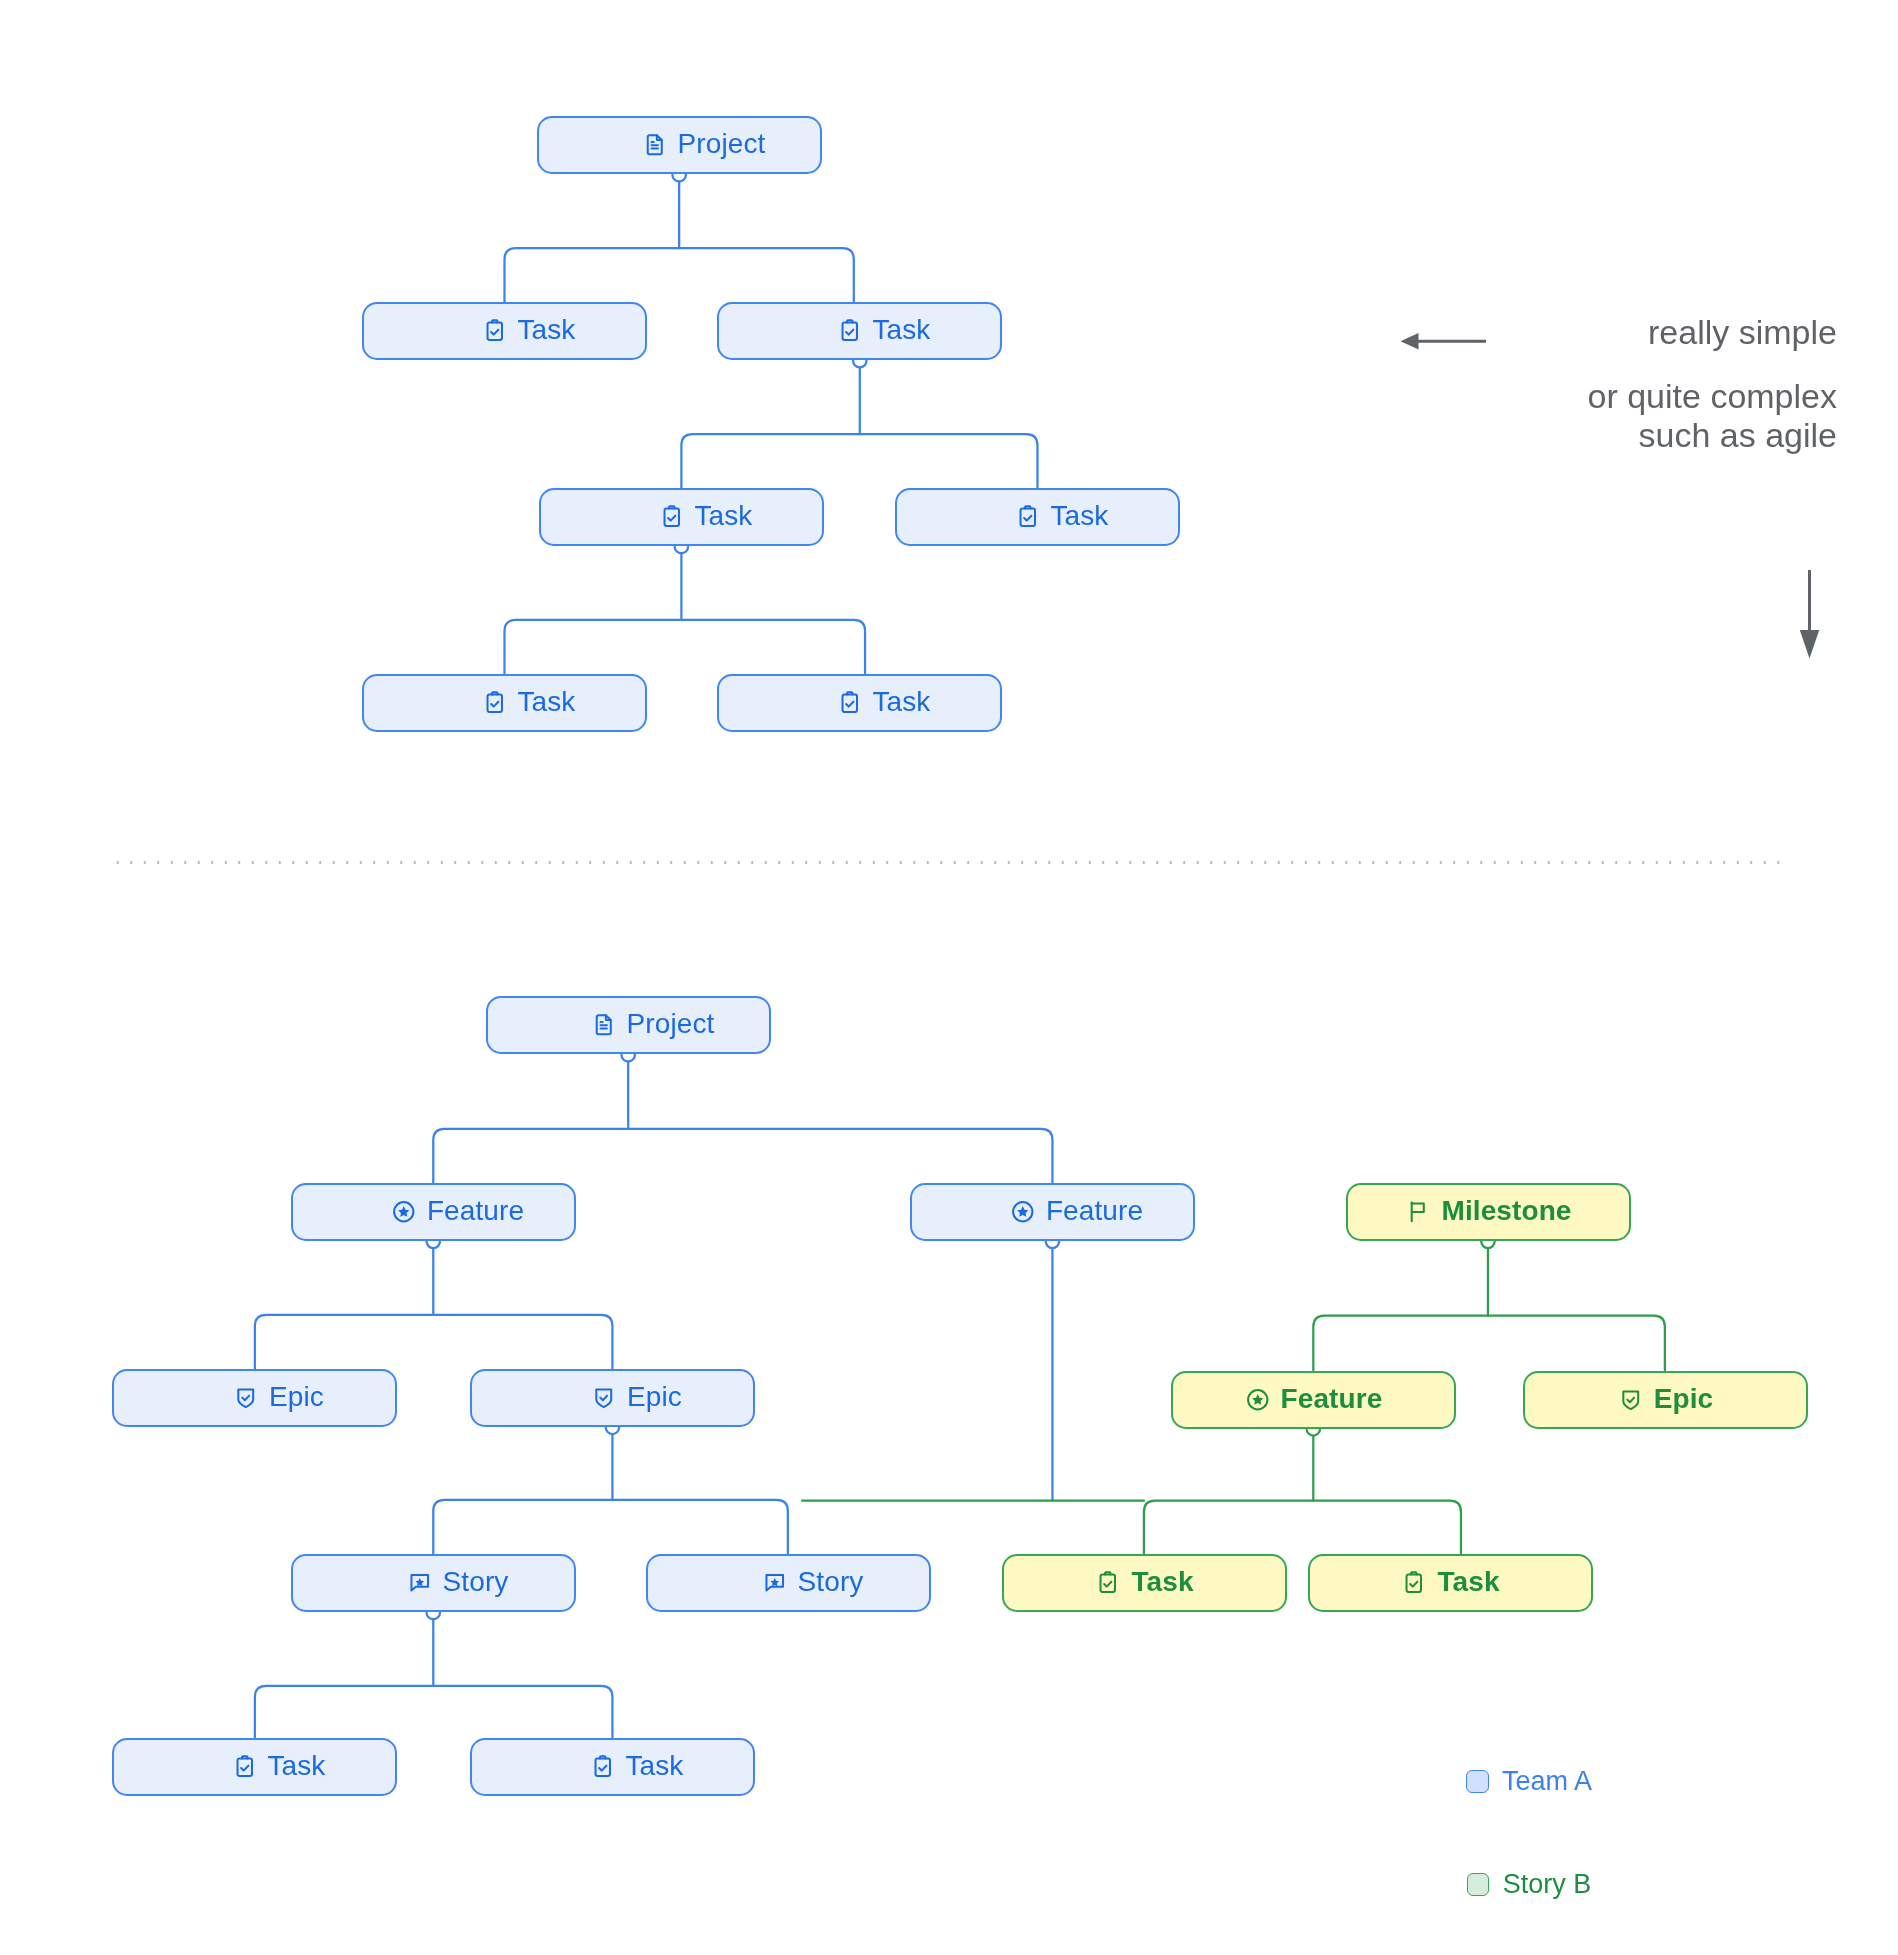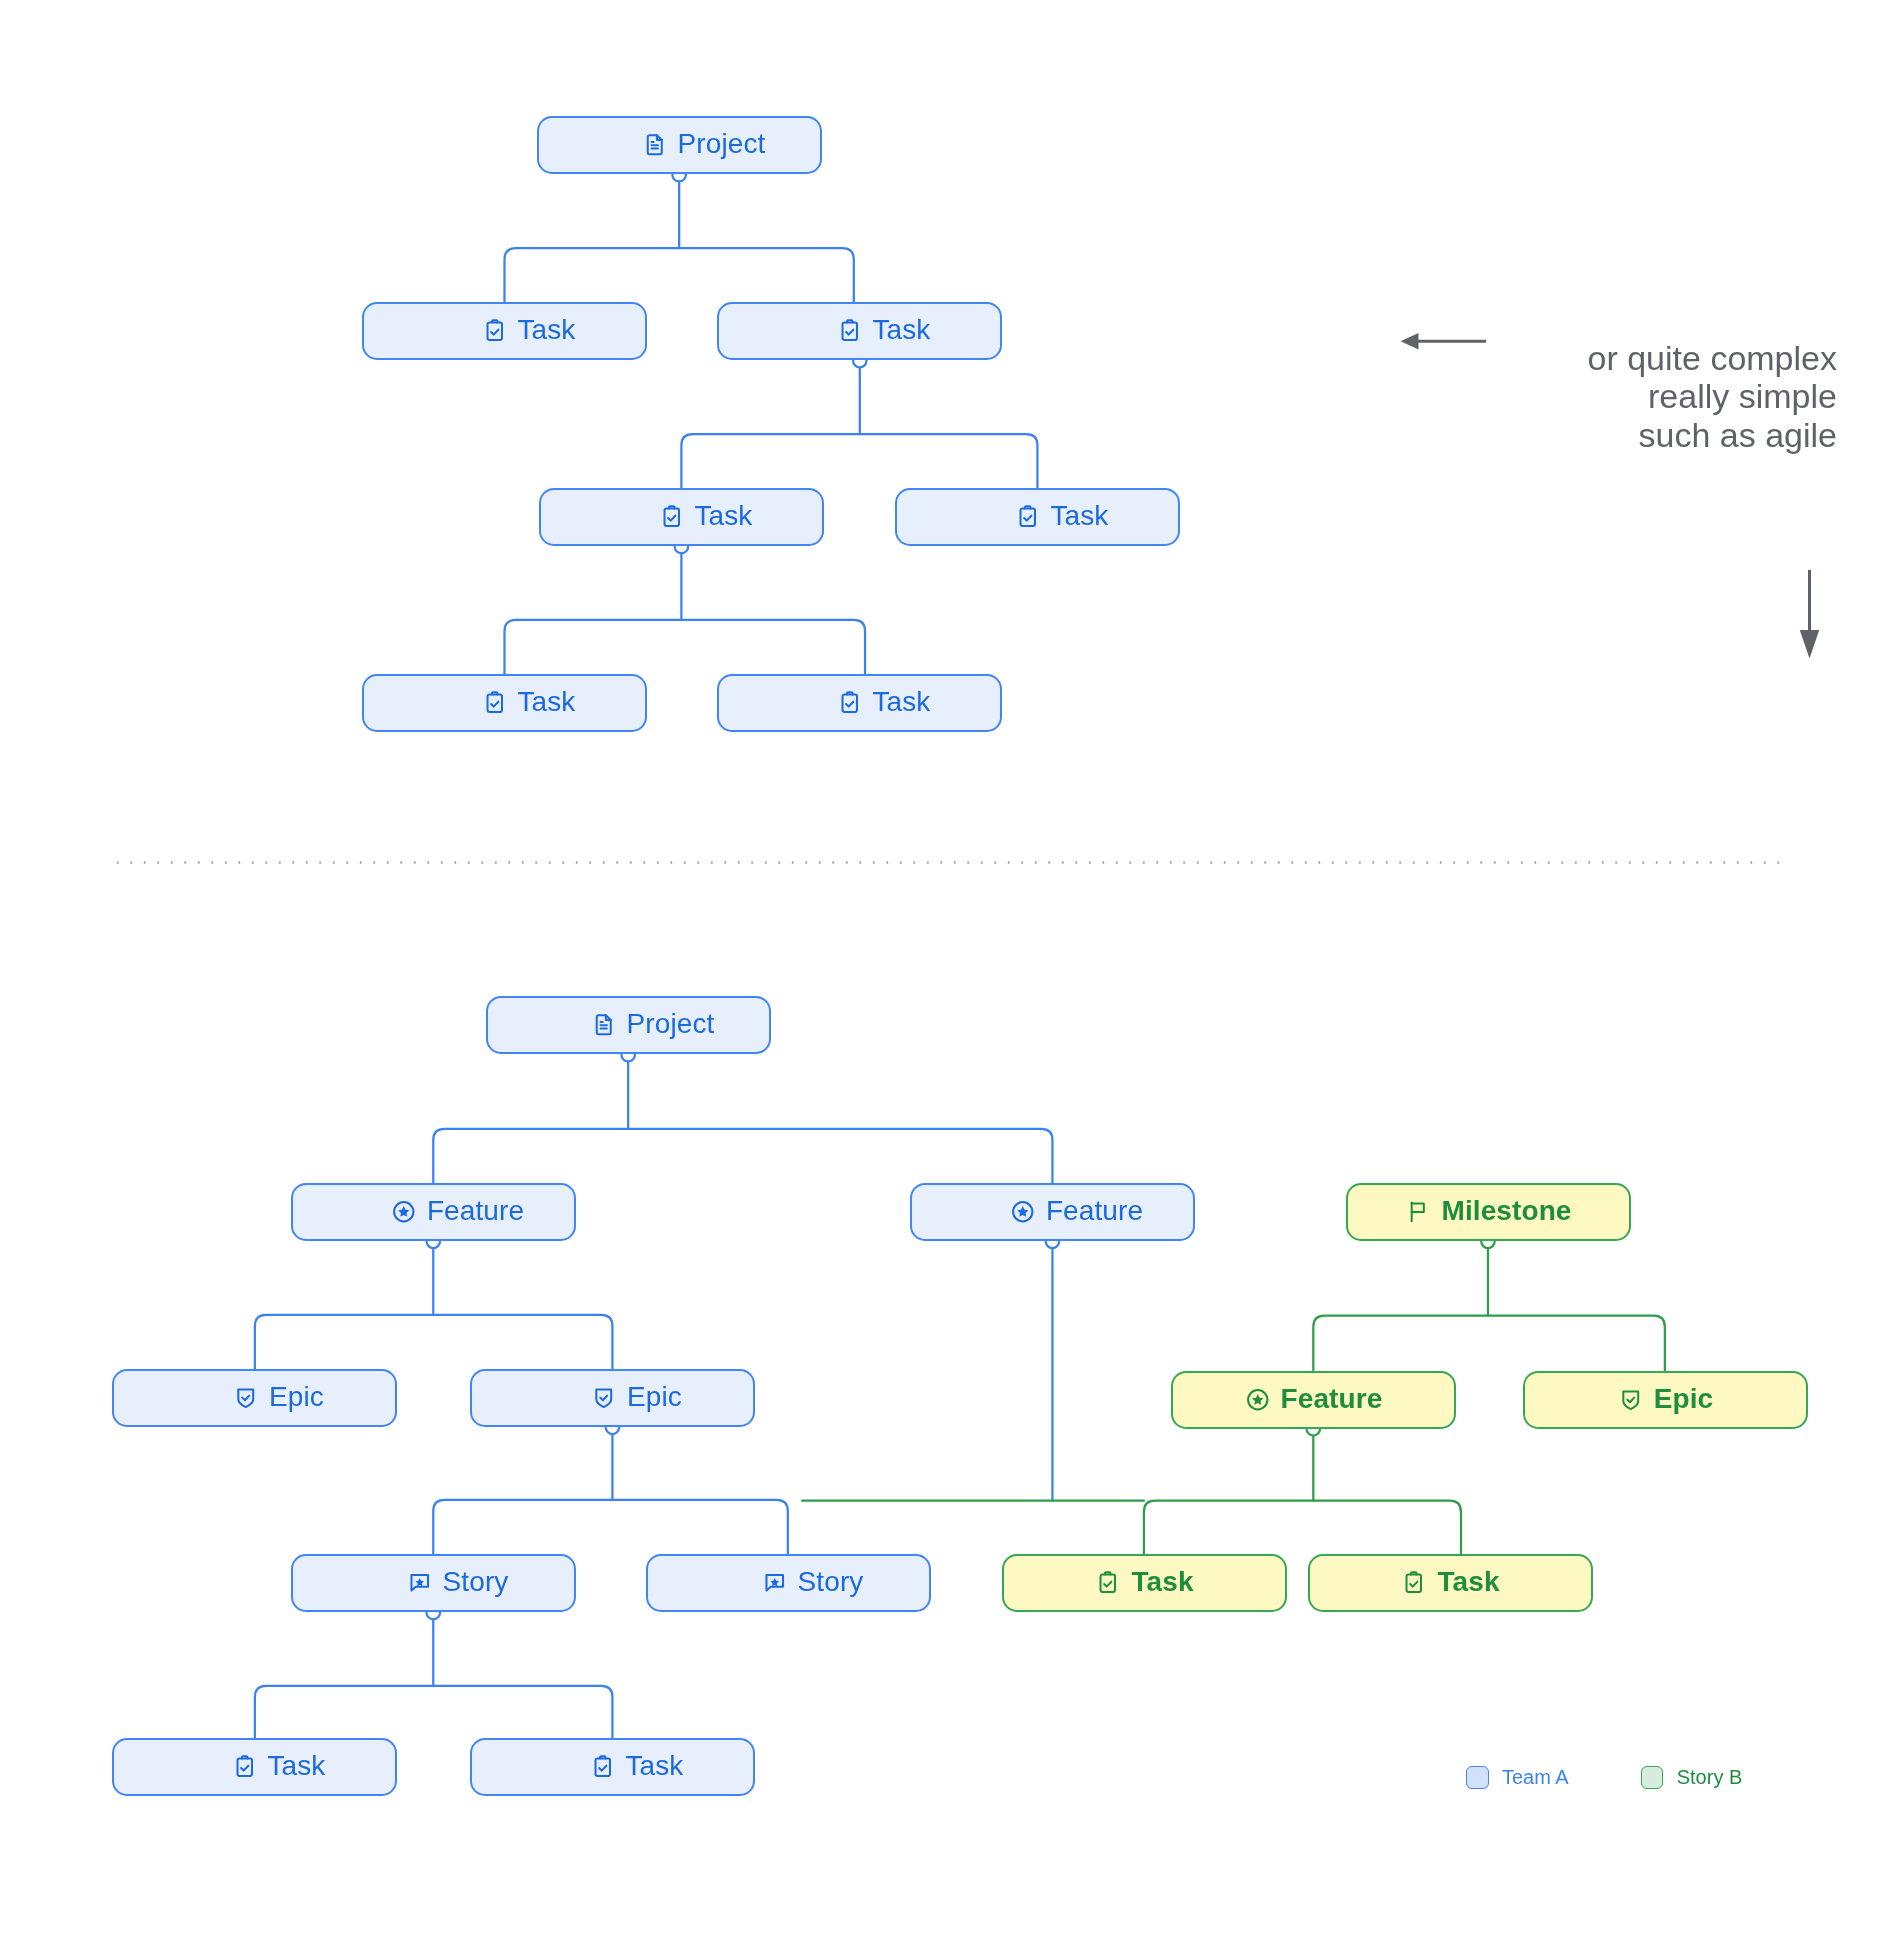--- a/index.html
+++ b/index.html
@@ -101,21 +101,22 @@
   }
 
   
   #legend {
     position: absolute;
     left: 1466px;
     top: 1766px;
     display: flex;
     align-items: center;
     gap: 72px;
-    font-size: 20px;
+    font-size: 27px;
+    flex-direction: column;
   }
   #legend .item { display: flex; align-items: center; gap: 13.5px; white-space: nowrap; }
   #legend .sw { width: 22.5px; height: 22.5px; border-radius: 6px; border: 1.5px solid; flex: 0 0 auto; }
   #legend .sw.blue { background: #d2e1fb; border-color: #4285f4; }
   #legend .sw.green { background: #d7ecdc; border-color: #34a853; }
   #legend .t.blue { color: #3b82f0; }
   #legend .t.green { color: #1e8e3e; }
 </style>
 </head>
 <body>
@@ -265,22 +266,22 @@
     </span>
     <span class="lbl">Task</span>
   </div>
 
   <svg id="annot-arrow-left" viewBox="0 0 116 30">
     <path d="M116,15 L22,15" stroke="#5f6368" stroke-width="4" fill="none" stroke-linecap="round"></path>
     <path d="M2,15 L26,4 L26,26 Z" fill="#5f6368"></path>
   </svg>
 
   <div id="annotation">
+    <span class="ln">really simple</span>
     <span class="ln gap">or quite complex</span>
-    <span class="ln">really simple</span>
     <span class="ln">such as agile</span>
   </div>
 
   <svg id="annot-arrow-down" viewBox="0 0 36 120">
     <path d="M18,0 L18,84" stroke="#5f6368" stroke-width="4" fill="none" stroke-linecap="round"></path>
     <path d="M18,118 L5,80 L31,80 Z" fill="#5f6368"></path>
   </svg>
 
   <div id="divider"></div>
 

